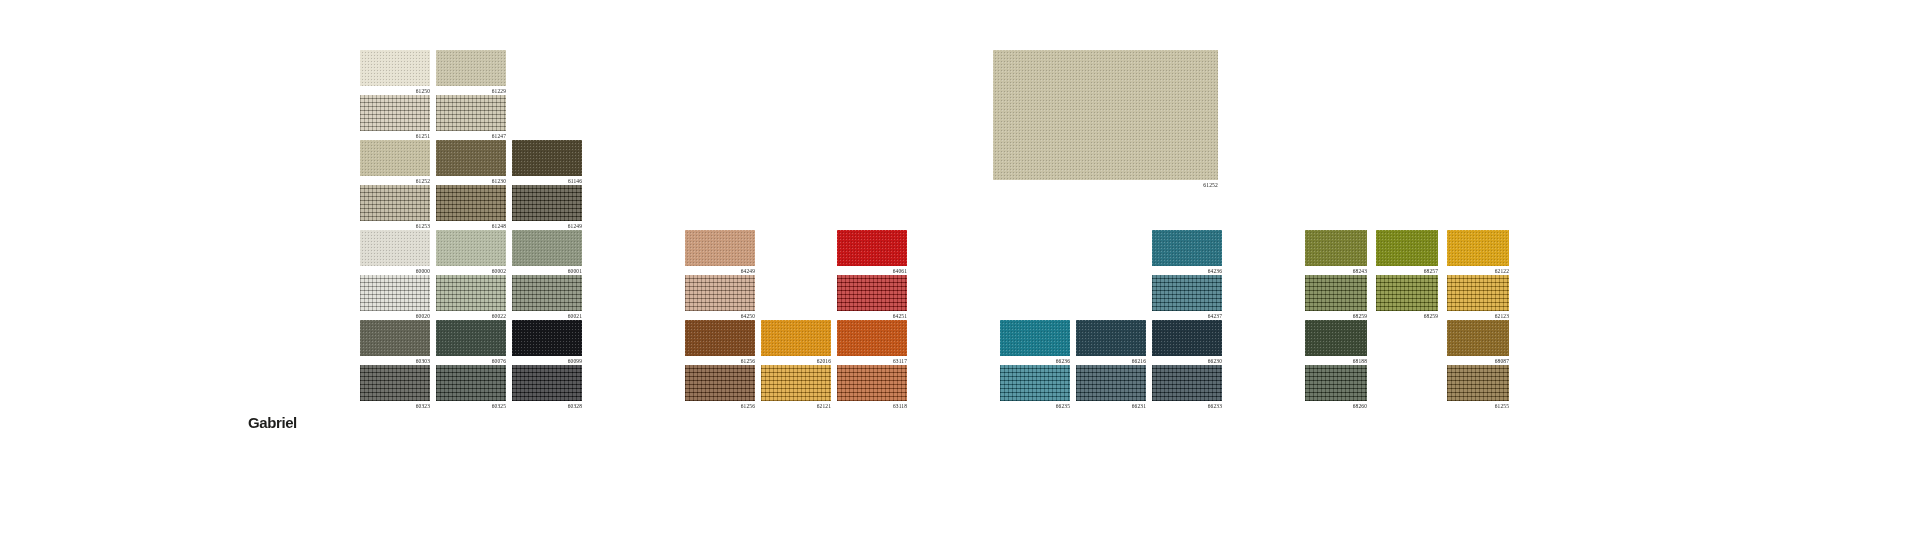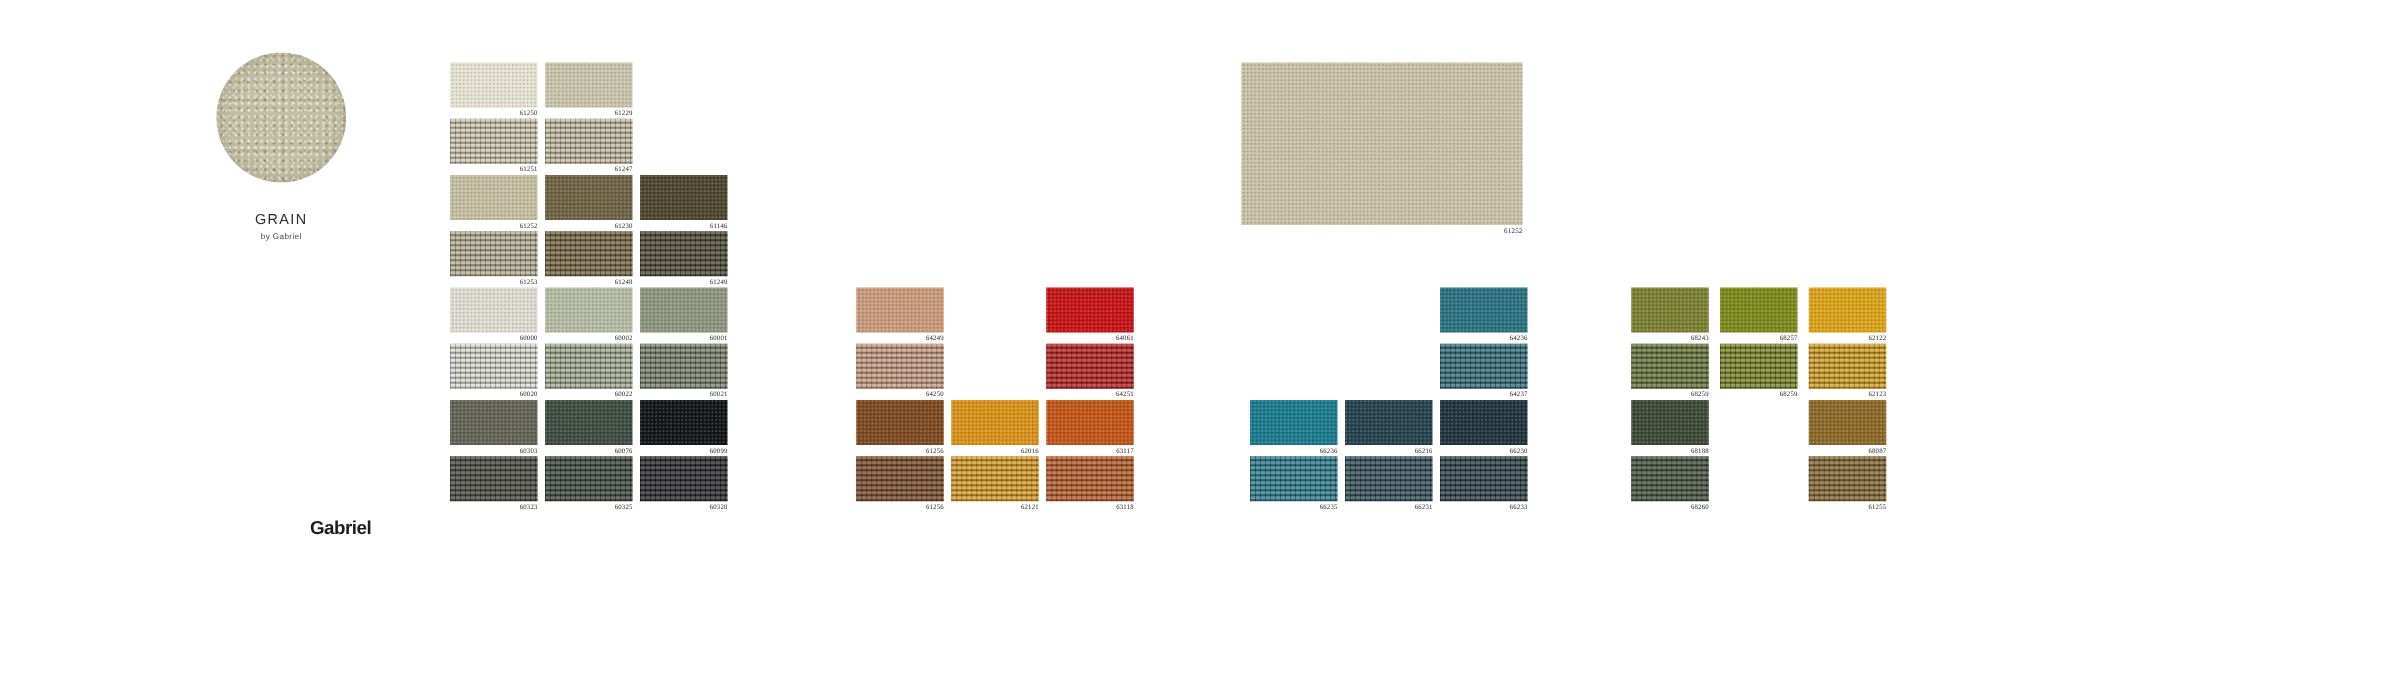--- a/index.html
+++ b/index.html
@@ -59,25 +59,20 @@
     font-size:5.4px;letter-spacing:.15px;color:#1d1d1b;
     white-space:nowrap;font-family:"Liberation Serif", serif;
   }
   .hero .code{font-size:5.6px;}
 </style>
 </head>
 <body>
 
 <div id="stage">
 
-  <div class="brand">
-    <div class="brand-disc" style="background-color: rgb(195, 189, 162);"></div>
-    <div class="brand-name">GRAIN</div>
-    <div class="brand-sub">by Gabriel</div>
-  </div>
 
   <div class="grid hero" id="hero-holder" style="left:993px;top:50px;">
     <div class="cell w-plain" id="hero-cell" style="left:0;top:0;width:225px;height:130px;">
       <div class="sw" id="hero-sw" style="background-color: rgb(200, 194, 166);"></div>
       <span class="code">61252</span>
     </div>
   </div>
 
   <div class="logo">Gabriel</div>
 <div class="grid" style="left: 360px; top: 50px;">

